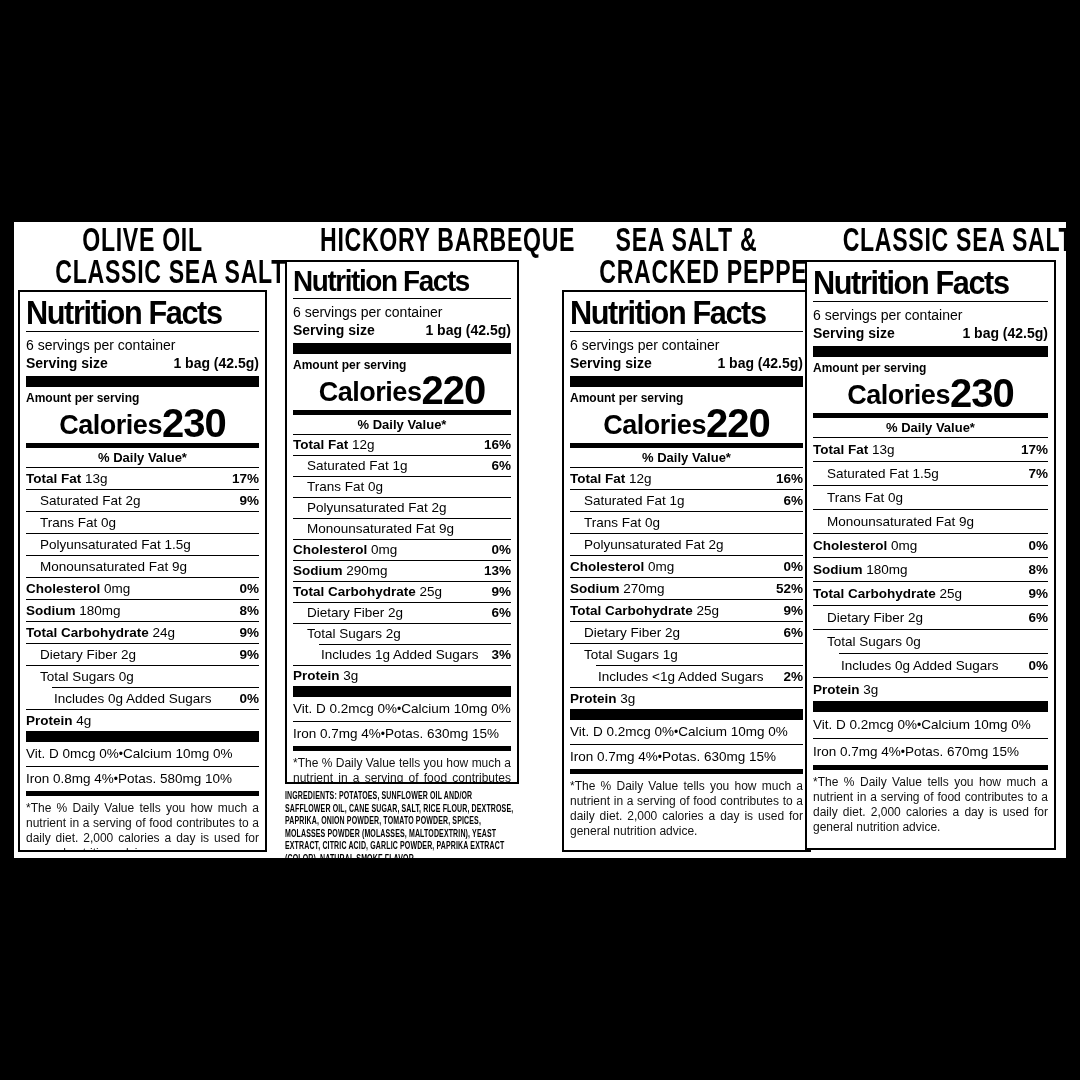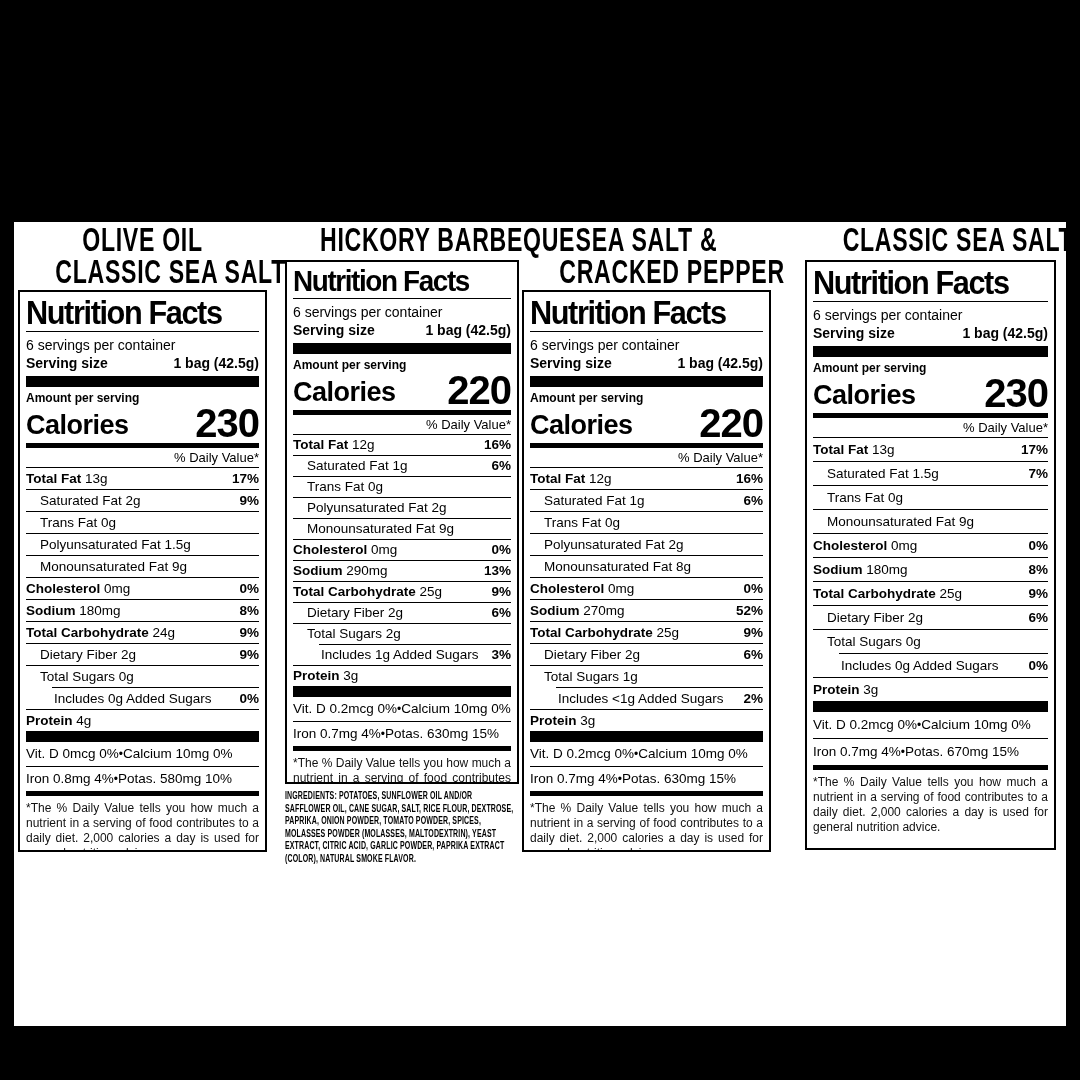--- a/index.html
+++ b/index.html
@@ -1,43 +1,43 @@
 <!DOCTYPE html>
 <html><head>
 <meta charset="utf-8">
 <style>
   html,body{margin:0;padding:0;background:#000;}
   body{width:1080px;height:1080px;position:relative;font-family:"Liberation Sans",sans-serif;color:#000;}
-  .strip{position:absolute;left:14px;top:222px;width:1052px;height:804px;background:#fff;overflow:hidden;}
+  .strip{position:absolute;left:14px;top:222px;width:1052px;height:636px;background:#fff;overflow:hidden;}
   .panel{position:absolute;top:0;}
   .p1{left:4px;width:249px;}
   .p2{left:271px;width:234px;}
-  .p3{left:508px;width:249px;}
+  .p3{left:548px;width:249px;}
   .p4{left:791px;width:251px;}
   .panel-title{text-align:center;font-weight:bold;overflow:visible;padding-top:2px;}
   .p1 .panel-title,.p3 .panel-title{height:66px;}
   .p2 .panel-title,.p4 .panel-title{height:36px;}
   .title-line{font-size:33px;line-height:32px;font-weight:bold;letter-spacing:1px;white-space:nowrap;transform:scaleX(0.70);transform-origin:center;}
   .nf-box{border:2px solid #000;background:#fff;padding:2px 6px 4px;box-sizing:border-box;display:flex;flex-direction:column;overflow:hidden;}
   .p1 .nf-box{height:562px;}
   .p2 .nf-box{height:524px;}
   .p3 .nf-box{height:562px;}
   .p4 .nf-box{height:590px;}
   .nf-heading{border-bottom:1px solid #000;margin-bottom:2px;}
   .nf-heading-text{display:inline-block;font-weight:bold;font-size:33px;line-height:37px;letter-spacing:-1.5px;white-space:nowrap;transform:scaleX(0.93);transform-origin:left center;}
   .p2 .nf-heading-text{font-size:30px;line-height:34px;}
   .servings{font-size:14px;line-height:18px;padding-top:2px;}
   .serving-row{display:flex;justify-content:space-between;font-weight:bold;font-size:14px;line-height:19px;padding-bottom:3px;}
   .bar-thick{height:11px;background:#000;flex:none;}
   .bar-med{height:5px;background:#000;flex:none;}
   .amount-label{font-weight:bold;font-size:12px;line-height:15px;margin-top:4px;}
-  .calories-row{display:flex;justify-content:space-between;align-items:flex-end;margin-bottom:3px;}
+  .calories-row{display:flex;justify-content:center;align-items:flex-end;margin-bottom:3px;}
   .calories-word{font-size:27px;font-weight:bold;line-height:30px;letter-spacing:-0.5px;}
   .calories-num{font-size:40px;font-weight:bold;line-height:34px;letter-spacing:-1px;}
-  .dv-header{text-align:right;font-weight:normal;font-size:13px;line-height:19px;border-bottom:1px solid #000;}
+  .dv-header{text-align:center;font-weight:bold;font-size:13px;line-height:19px;border-bottom:1px solid #000;}
   .nrows{display:block;}
   .nrow{display:flex;justify-content:space-between;font-size:13.5px;line-height:16px;padding:2.5px 0;}
   .p2 .nrow{padding:2px 0;}
   .p4 .nrow{padding:3.5px 0;}
   .nrow + .nrow{border-top:1px solid #000;}
   .nrow.ind1{padding-left:14px;}
   .nrow.ind2{margin-left:26px;padding-left:2px;}
   .boldrow .lname{font-weight:bold;}
   .namount{font-weight:normal;margin-top:29px;}
   .ndv{font-weight:bold;}
@@ -247,23 +247,20 @@
           <div class="nrow ind1">
             <span class="nlabel"><span class="lname">Saturated Fat</span><span class="namount">&nbsp;1g</span></span>
             <span class="ndv">6%</span>
           </div>
           <div class="nrow ind1">
             <span class="nlabel"><span class="lname">Trans Fat</span><span class="namount">&nbsp;0g</span></span>
           </div>
           <div class="nrow ind1">
             <span class="nlabel"><span class="lname">Polyunsaturated Fat</span><span class="namount">&nbsp;2g</span></span>
           </div>
-          <div class="nrow ind1">
-            <span class="nlabel"><span class="lname">Monounsaturated Fat</span><span class="namount">&nbsp;8g</span></span>
-          </div>
           <div class="nrow ind0 boldrow">
             <span class="nlabel"><span class="lname">Cholesterol</span><span class="namount">&nbsp;0mg</span></span>
             <span class="ndv">0%</span>
           </div>
           <div class="nrow ind0 boldrow">
             <span class="nlabel"><span class="lname">Sodium</span><span class="namount">&nbsp;270mg</span></span>
             <span class="ndv">52%</span>
           </div>
           <div class="nrow ind0 boldrow">
             <span class="nlabel"><span class="lname">Total Carbohydrate</span><span class="namount">&nbsp;25g</span></span>

